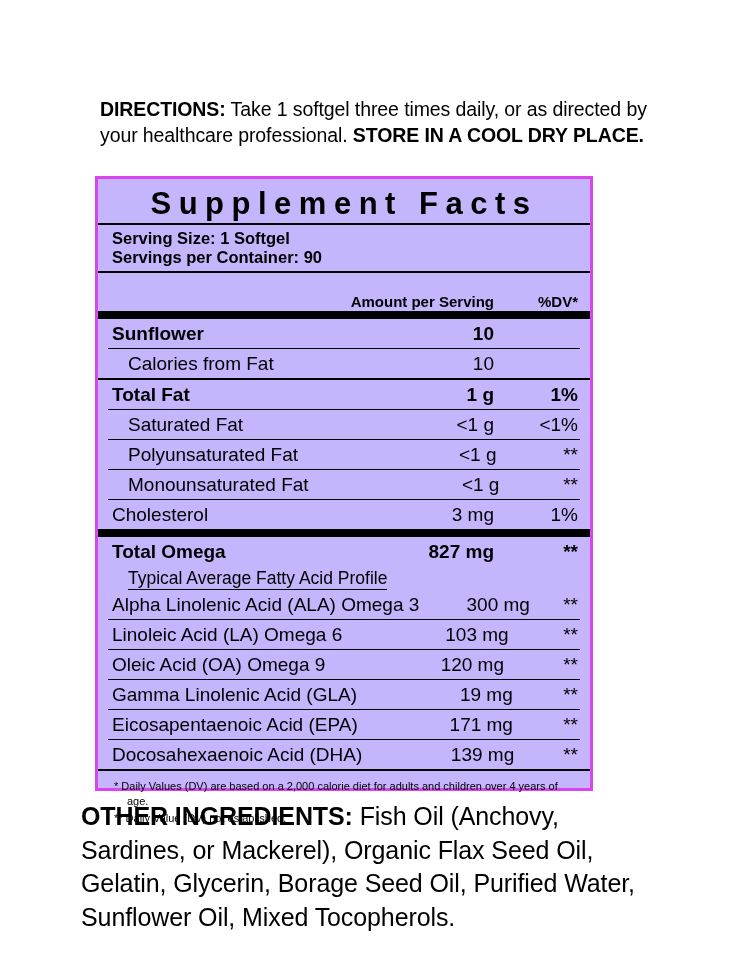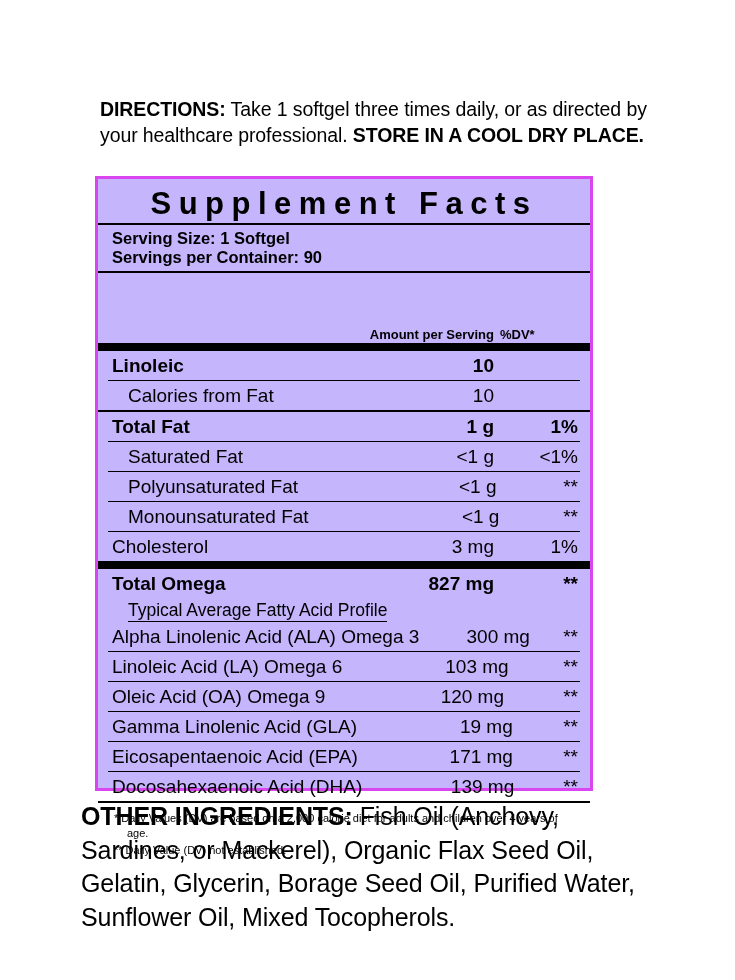--- a/index.html
+++ b/index.html
@@ -65,34 +65,34 @@
 
   .serving {
     font-size: 16.5px;
     font-weight: bold;
     line-height: 1.18;
     padding: 4px 0 3px 14px;
   }
 
   .hdr-row {
     display: flex;
-    font-size: 13px;
+    font-size: 15px;
     font-weight: bold;
     padding: 20px 0 1px 0;
     align-items: flex-end;
-    margin-top: 34px;
   }
   .hdr-spacer { flex: 1 1 auto; }
   .hdr-aps {
     width: 205px;
     text-align: right;
     padding-right: 6px;
   }
   .hdr-dv {
     width: 78px;
+    text-align: right;
     padding-right: 12px;
   }
 
   .rows {
     padding: 0 0 0 0;
   }
 
   .row {
     display: flex;
     align-items: baseline;
@@ -189,21 +189,21 @@
       <div class="hdr-spacer"></div>
       <div class="hdr-aps">Amount per Serving</div>
       <div class="hdr-dv">%DV*</div>
     </div>
 
     <div class="sep-thick"></div>
 
     <div class="rows">
 
       <div class="row bold">
-        <div class="name">Linoleic</div>
+        <div class="name">Sunflower</div>
         <div class="amt">10</div>
         <div class="dv"></div>
       </div>
       <div class="sep-line"></div>
 
       <div class="row indent">
         <div class="name">Calories from Fat</div>
         <div class="amt">10</div>
         <div class="dv"></div>
       </div>

